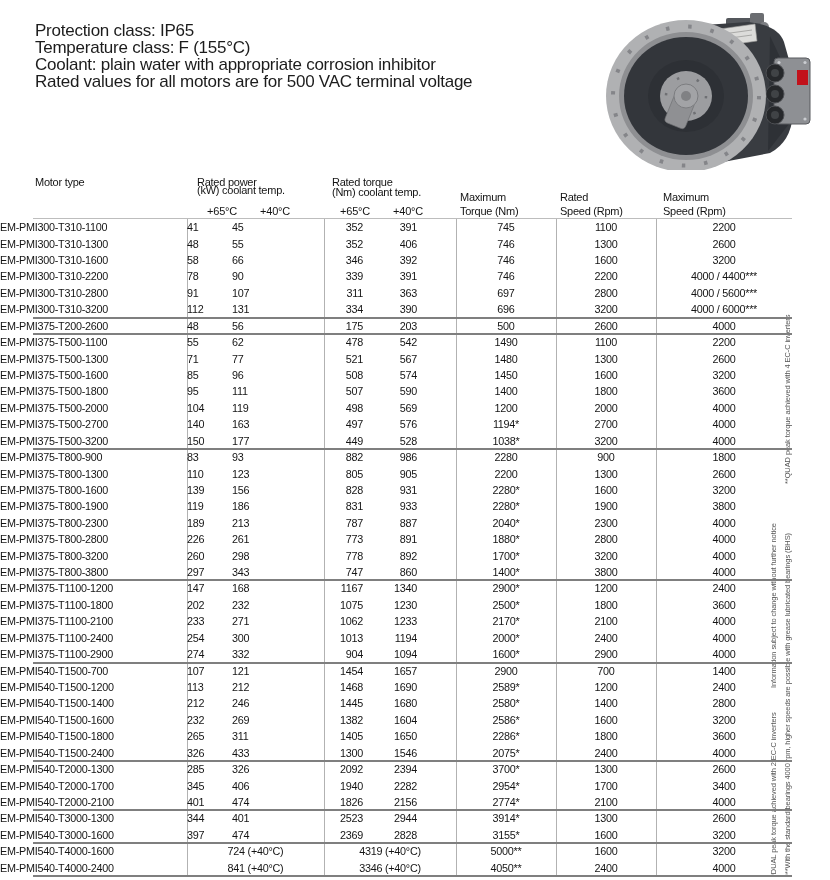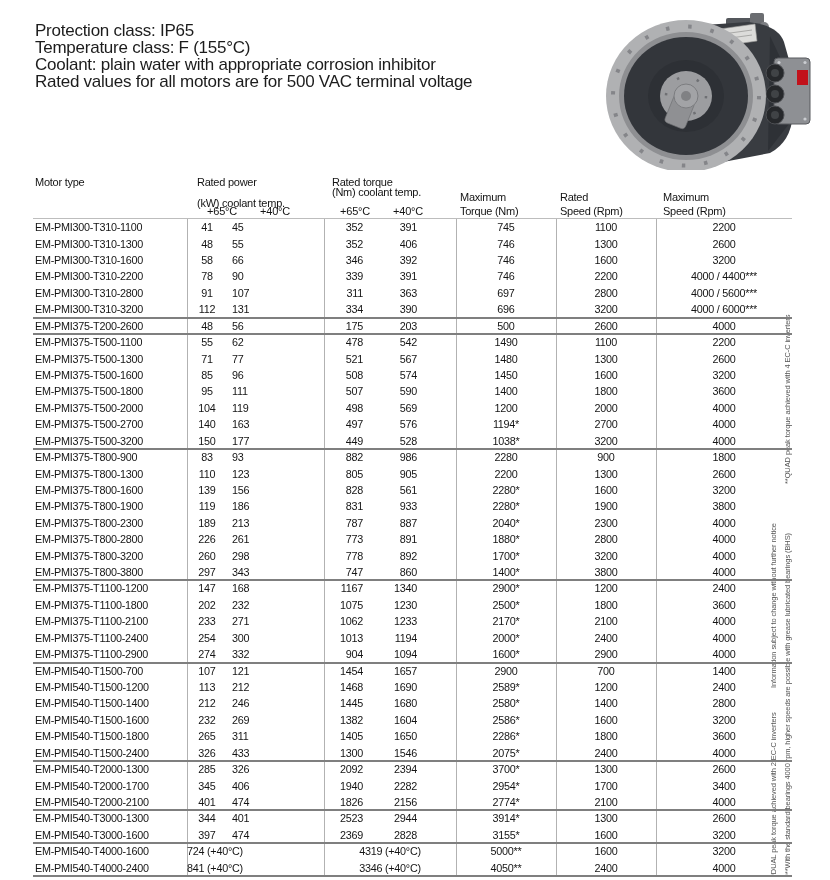--- a/index.html
+++ b/index.html
@@ -16,28 +16,28 @@
 
   
   .hdr{position:absolute;font-size:11px;letter-spacing:-0.25px;color:#141414;white-space:nowrap}
   .hdr.c{text-align:center}
 
   
   .tbody{position:absolute;left:0;top:219px;width:830px}
   .trow{display:flex;height:16.43px;align-items:center;font-size:10.8px;
         letter-spacing:-0.25px;color:#141414;white-space:nowrap}
   .trow>div{box-sizing:border-box}
-  .c-name{width:187px;padding-left:35px}
-  .c-p65{width:45px;text-align:center;padding-right:5px}
+  .c-name{width:187px;}
+  .c-p65{width:45px;text-align:left;padding-right:5px}
   .c-p40{width:54px;text-align:left;padding-right:5px}
   .c-g1{width:38px}
   .c-t65{width:44px;text-align:right;padding-right:5px}
   .c-t40{width:54px;text-align:right;padding-right:5px}
   .c-g2{width:34px}
-  .c-pspan{width:137px;}
+  .c-pspan{width:137px;text-align:center}
   .c-tspan{width:132px;text-align:center}
   .c-maxt{width:100px;text-align:center}
   .c-rs{width:100px;text-align:center}
   .c-ms{width:136px;text-align:center}
 
   
   .vline{position:absolute;top:219px;height:657px;width:1px;background:#b2b2b2}
   .hline-top{position:absolute;left:33px;top:218px;width:759px;height:1px;background:#bdbdbd}
   .gsep{position:absolute;left:33px;width:759px;height:2px;background:#7f7f7f}
 
@@ -98,21 +98,21 @@
         <circle cx="0" cy="0" r="12" fill="#a2a3a6" stroke="#7c7d80"></circle>
         <circle cx="0" cy="0" r="5" fill="#808184"></circle>
       </g>
     </g>
   </svg>
 
   <div class="hdr" style="left:35px;top:176px">Motor type</div>
   <div class="hdr" style="left:197px;top:176px">Rated power</div>
   <div class="hdr" style="left:332px;top:176px">Rated torque</div>
 
-  <div class="hdr" style="left:197px;top:197px">(kW) coolant temp.</div>
+  <div class="hdr" style="left:197px;top:184px">(kW) coolant temp.</div>
   <div class="hdr" style="left:332px;top:186px">(Nm) coolant temp.</div>
   <div class="hdr" style="left:460px;top:190.5px">Maximum</div>
   <div class="hdr" style="left:560px;top:190.5px">Rated</div>
   <div class="hdr" style="left:663px;top:190.5px">Maximum</div>
 
   <div class="hdr c" style="left:199px;top:205px;width:46px">+65°C</div>
   <div class="hdr c" style="left:252px;top:205px;width:46px">+40°C</div>
   <div class="hdr c" style="left:332px;top:205px;width:46px">+65°C</div>
   <div class="hdr c" style="left:385px;top:205px;width:46px">+40°C</div>
   <div class="hdr" style="left:460px;top:205px">Torque (Nm)</div>
@@ -318,21 +318,21 @@
         <div class="c-maxt">2200</div>
         <div class="c-rs">1300</div>
         <div class="c-ms">2600</div>
       </div>
       <div class="trow">
         <div class="c-name">EM-PMI375-T800-1600</div>
         <div class="c-p65">139</div>
         <div class="c-p40">156</div>
         <div class="c-g1"></div>
         <div class="c-t65">828</div>
-        <div class="c-t40">561</div>
+        <div class="c-t40">931</div>
         <div class="c-g2"></div>
         <div class="c-maxt">2280*</div>
         <div class="c-rs">1600</div>
         <div class="c-ms">3200</div>
       </div>
       <div class="trow">
         <div class="c-name">EM-PMI375-T800-1900</div>
         <div class="c-p65">119</div>
         <div class="c-p40">186</div>
         <div class="c-g1"></div>

